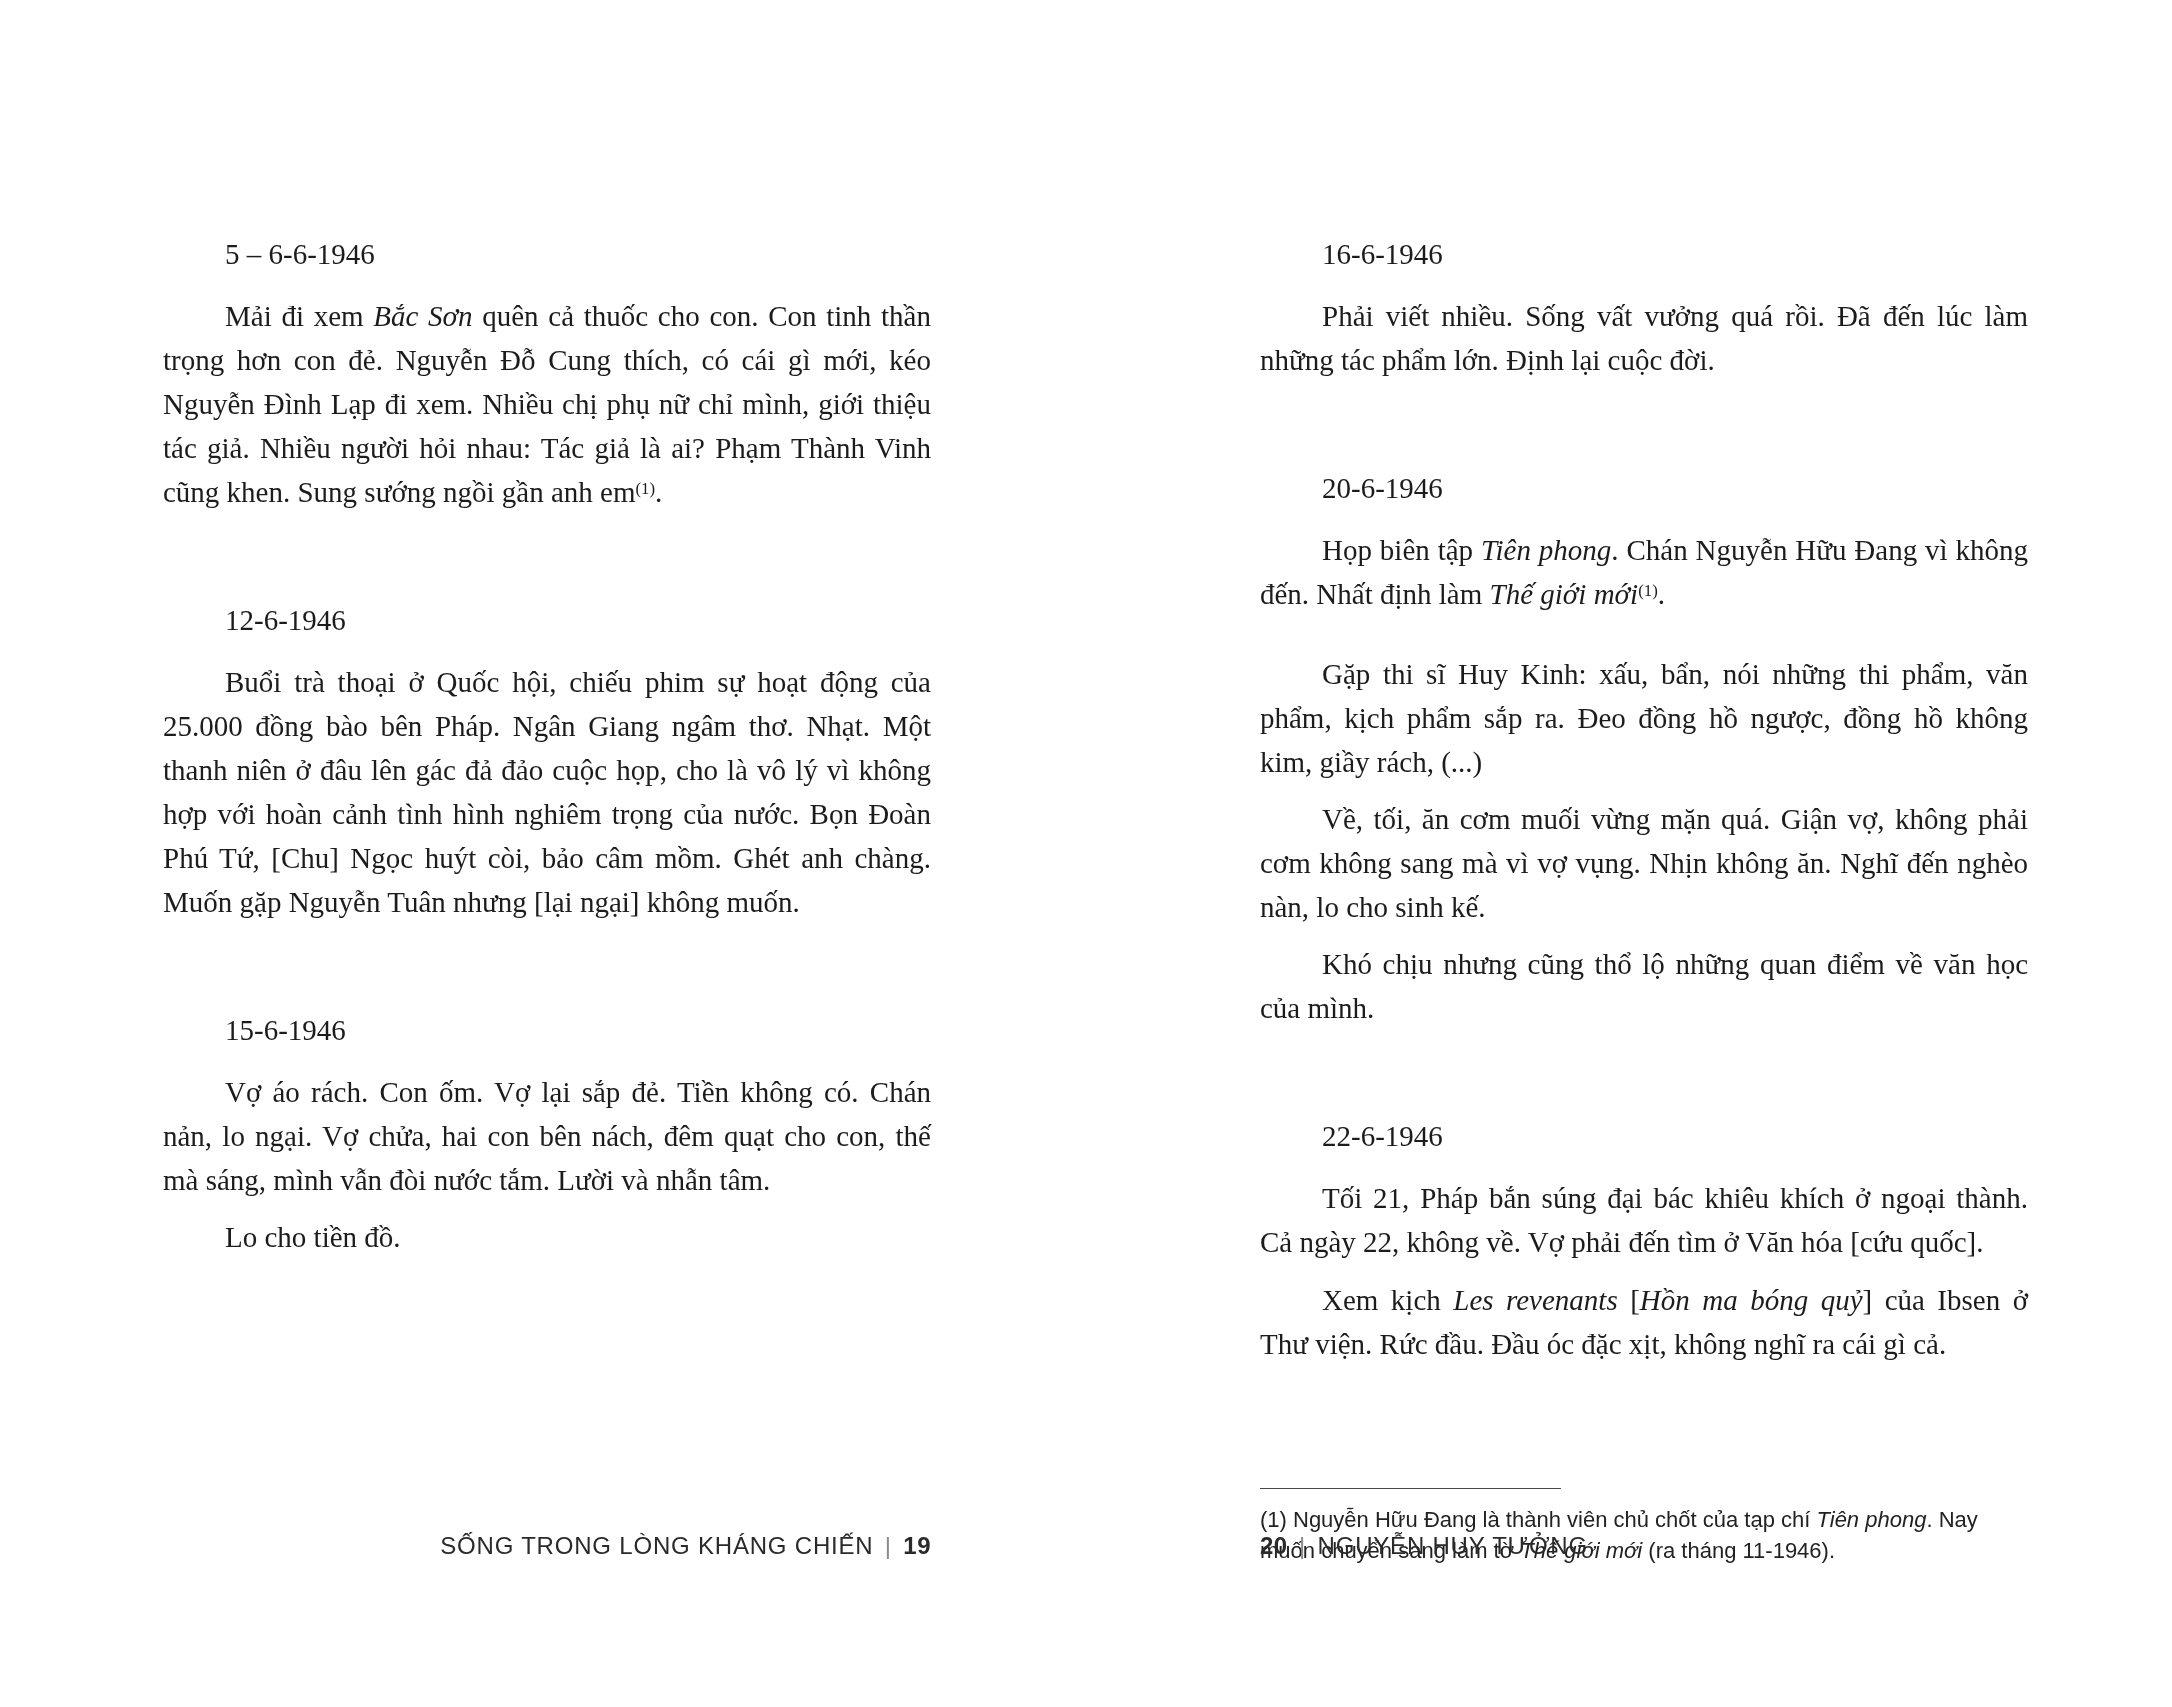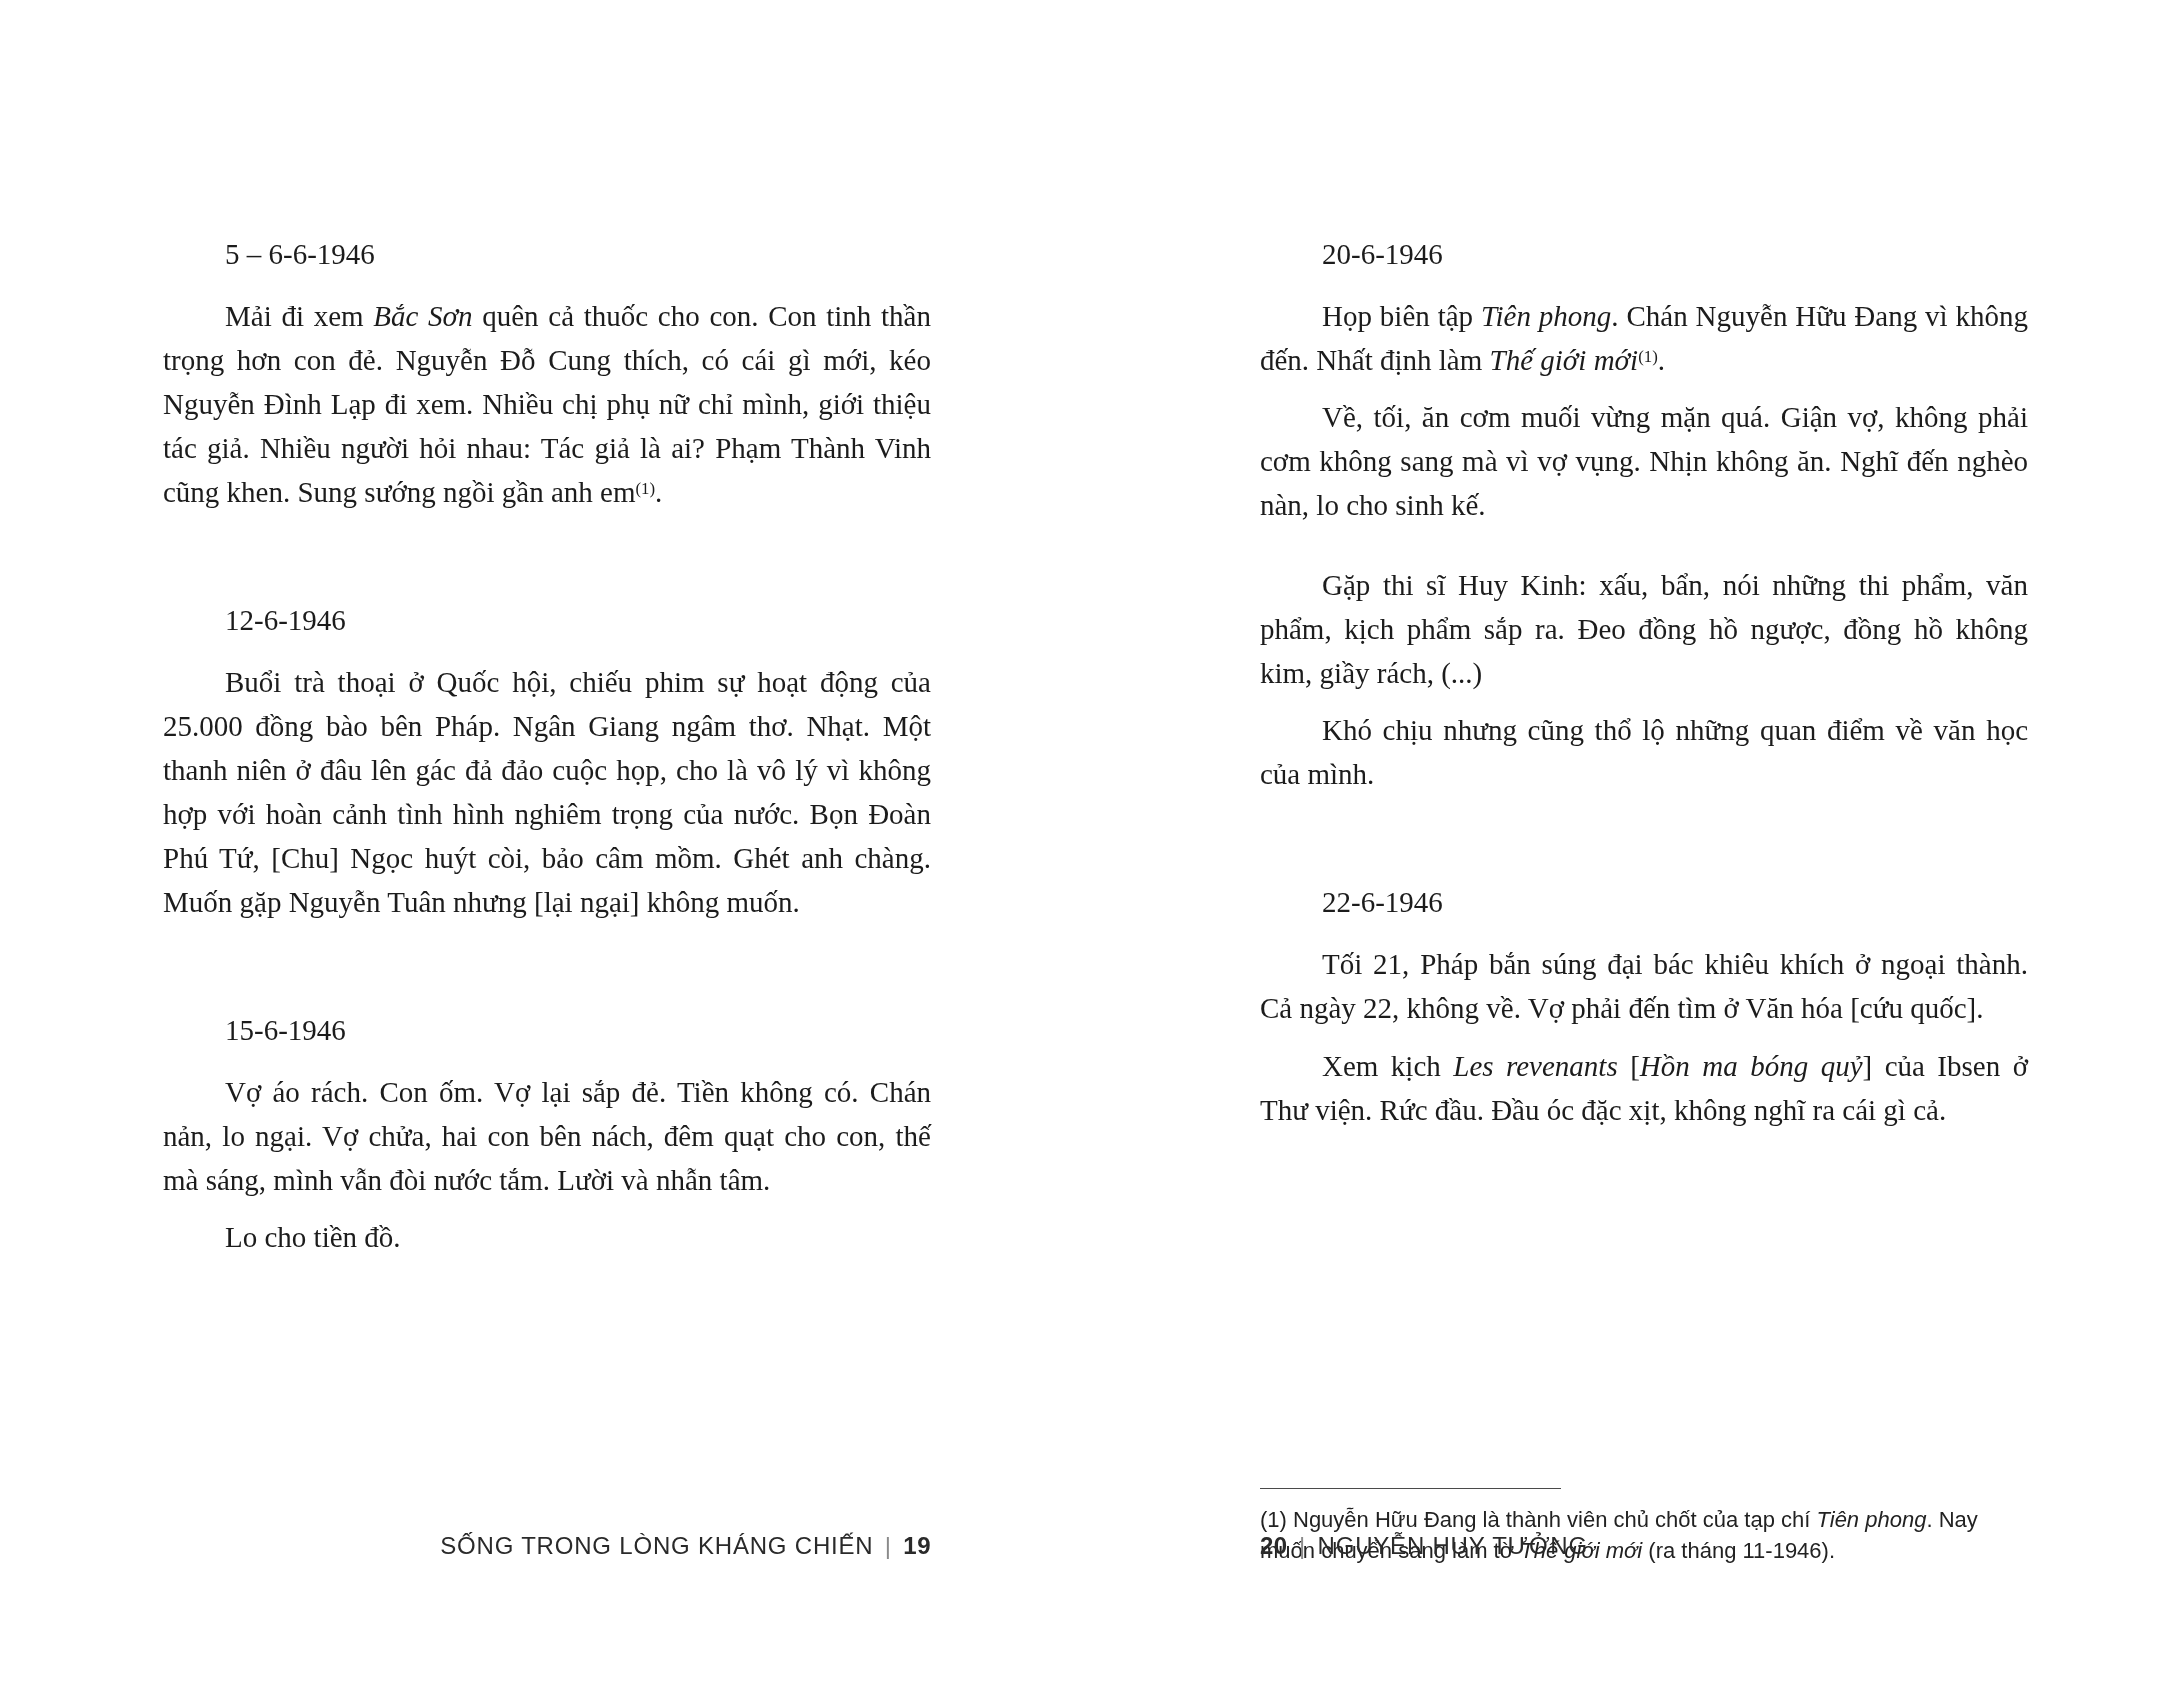--- a/index.html
+++ b/index.html
@@ -121,24 +121,28 @@
           <p class="para"><span class="">Vợ áo rách. Con ốm. Vợ lại sắp đẻ. Tiền không có. Chán nản, lo ngại. Vợ chửa, hai con bên nách, đêm quạt cho con, thế mà sáng, mình vẫn đòi nước tắm. Lười và nhẫn tâm.</span></p>
           <p class="para"><span class="">Lo cho tiền đồ.</span></p>
         </div>
       </div>
     <div class="page-footer footer-left"><span class="footer-title">SỐNG TRONG LÒNG KHÁNG CHIẾN</span><span class="footer-sep">|</span><span class="footer-page">19</span></div>
   </div>
 
   <div class="page page-right">
     <div class="text-block">
         <div class="entry">
+          <h3 class="entry-date">16-6-1946</h3>
+          <p class="para"><span class="">Phải viết nhiều. Sống vất vưởng quá rồi. Đã đến lúc làm những tác phẩm lớn. Định lại cuộc đời.</span></p>
+        </div>
+        <div class="entry">
           <h3 class="entry-date">20-6-1946</h3>
           <p class="para"><span class="">Họp biên tập </span><span class="it">Tiên phong</span><span class="">. Chán Nguyễn Hữu Đang vì không đến. Nhất định làm </span><span class="it">Thế giới mới</span><sup class="fnref">(1)</sup><span class="">.</span></p>
+          <p class="para" style="margin-top: 36px;"><span class="">Gặp thi sĩ Huy Kinh: xấu, bẩn, nói những thi phẩm, văn phẩm, kịch phẩm sắp ra. Đeo đồng hồ ngược, đồng hồ không kim, giầy rách, (...)</span></p>
           <p class="para"><span class="">Về, tối, ăn cơm muối vừng mặn quá. Giận vợ, không phải cơm không sang mà vì vợ vụng. Nhịn không ăn. Nghĩ đến nghèo nàn, lo cho sinh kế.</span></p>
-          <p class="para" style="margin-top: 36px;"><span class="">Gặp thi sĩ Huy Kinh: xấu, bẩn, nói những thi phẩm, văn phẩm, kịch phẩm sắp ra. Đeo đồng hồ ngược, đồng hồ không kim, giầy rách, (...)</span></p>
           <p class="para"><span class="">Khó chịu nhưng cũng thổ lộ những quan điểm về văn học của mình.</span></p>
         </div>
         <div class="entry">
           <h3 class="entry-date">22-6-1946</h3>
           <p class="para"><span class="">Tối 21, Pháp bắn súng đại bác khiêu khích ở ngoại thành. Cả ngày 22, không về. Vợ phải đến tìm ở Văn hóa [cứu quốc].</span></p>
           <p class="para"><span class="">Xem kịch </span><span class="it">Les revenants</span><span class=""> [</span><span class="it">Hồn ma bóng quỷ</span><span class="">] của Ibsen ở Thư viện. Rức đầu. Đầu óc đặc xịt, không nghĩ ra cái gì cả.</span></p>
         </div>
       </div>
     <div class="footnote-block">
       <div class="footnote-rule"></div>

